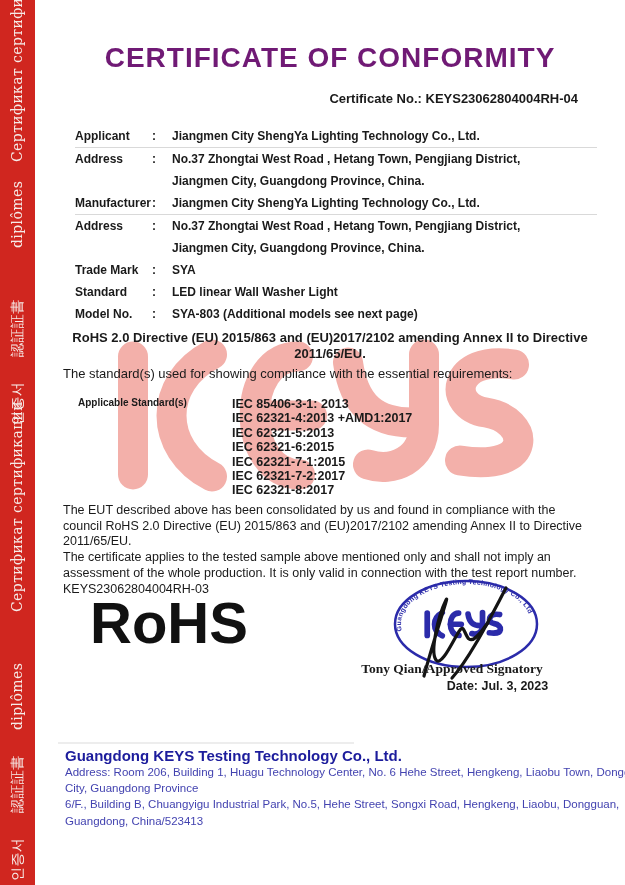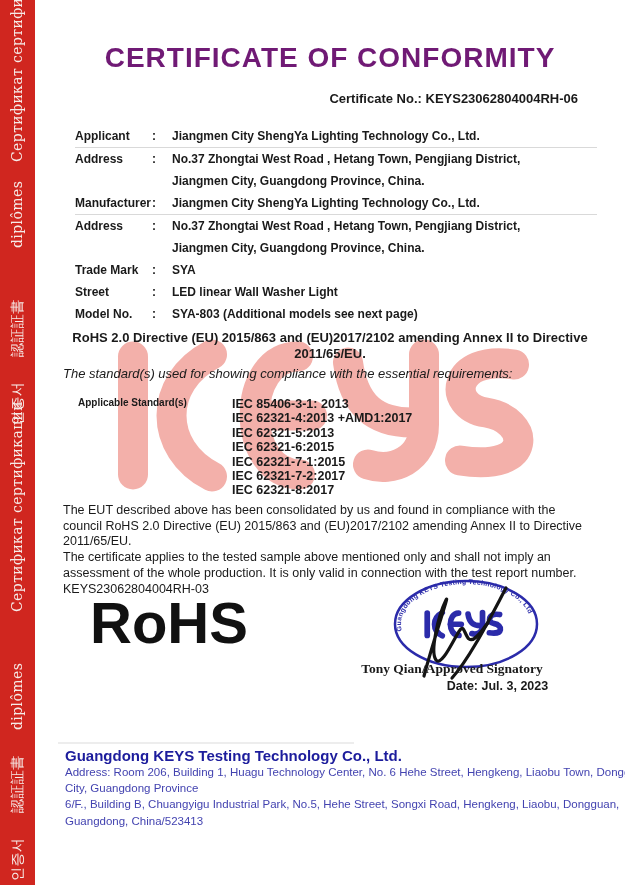--- a/index.html
+++ b/index.html
@@ -47,21 +47,21 @@
   .irow.ruled{border-bottom:1px solid #d9d9d9;}
   .ilabel{width:77px;flex:none;}
   .icolon{width:20px;flex:none;}
   .ivalue{flex:1;}
   .ivalue div{white-space:nowrap;}
 
   .directive{
     position:absolute;left:63px;right:28px;top:330px;
     text-align:center;font-size:13px;font-weight:bold;line-height:15.5px;
   }
-  .std-intro{position:absolute;left:63px;top:366px;font-size:13px;font-style:italic;}
+  .std-intro{position:absolute;left:63px;top:366px;font-size:13px;}
   .std-label{position:absolute;left:78px;top:397px;font-size:10px;font-weight:bold;}
   .std-list{position:absolute;left:232px;top:397px;font-size:12.5px;font-weight:bold;line-height:14.4px;}
   .paras{position:absolute;left:63px;top:503px;width:520px;font-size:12.5px;line-height:15.7px;}
   .paras p{margin:0;}
 
   .rohs-logo{
     position:absolute;left:90px;top:594px;
     font-size:58px;font-weight:bold;letter-spacing:0px;color:#111;line-height:1;
   }
   .stamp{position:absolute;left:378px;top:574px;width:180px;height:112px;}
@@ -113,21 +113,21 @@
     <span class="side-item si7">인증서</span>
   </div>
 
   <svg class="watermark" viewBox="0 0 440 150" xmlns="http://www.w3.org/2000/svg">
     <use href="#keysGlyph" stroke="#f3b0aa"></use>
   </svg>
 
   <div class="content">
 
     <div class="title">CERTIFICATE OF CONFORMITY</div>
-    <div class="certno">Certificate No.: KEYS23062804004RH-06</div>
+    <div class="certno">Certificate No.: KEYS23062804004RH-04</div>
 
     <div class="info-table">
       <div class="irow ruled">
         <div class="ilabel">Applicant</div>
         <div class="icolon">:</div>
         <div class="ivalue">
             <div>Jiangmen City ShengYa Lighting Technology Co., Ltd.</div>
           </div>
       </div>
       <div class="irow">
@@ -154,21 +154,21 @@
         </div>
       </div>
       <div class="irow">
         <div class="ilabel">Trade Mark</div>
         <div class="icolon">:</div>
         <div class="ivalue">
             <div>SYA</div>
           </div>
       </div>
       <div class="irow">
-        <div class="ilabel">Street</div>
+        <div class="ilabel">Standard</div>
         <div class="icolon">:</div>
         <div class="ivalue">
             <div>LED linear Wall Washer Light</div>
           </div>
       </div>
       <div class="irow">
         <div class="ilabel">Model No.</div>
         <div class="icolon">:</div>
         <div class="ivalue">
             <div>SYA-803 (Additional models see next page)</div>

